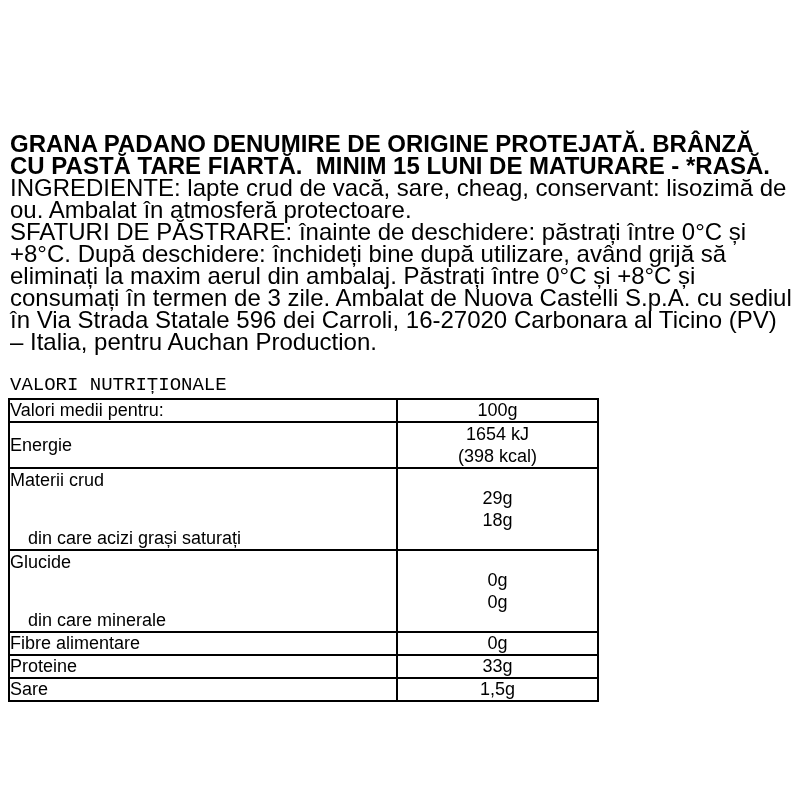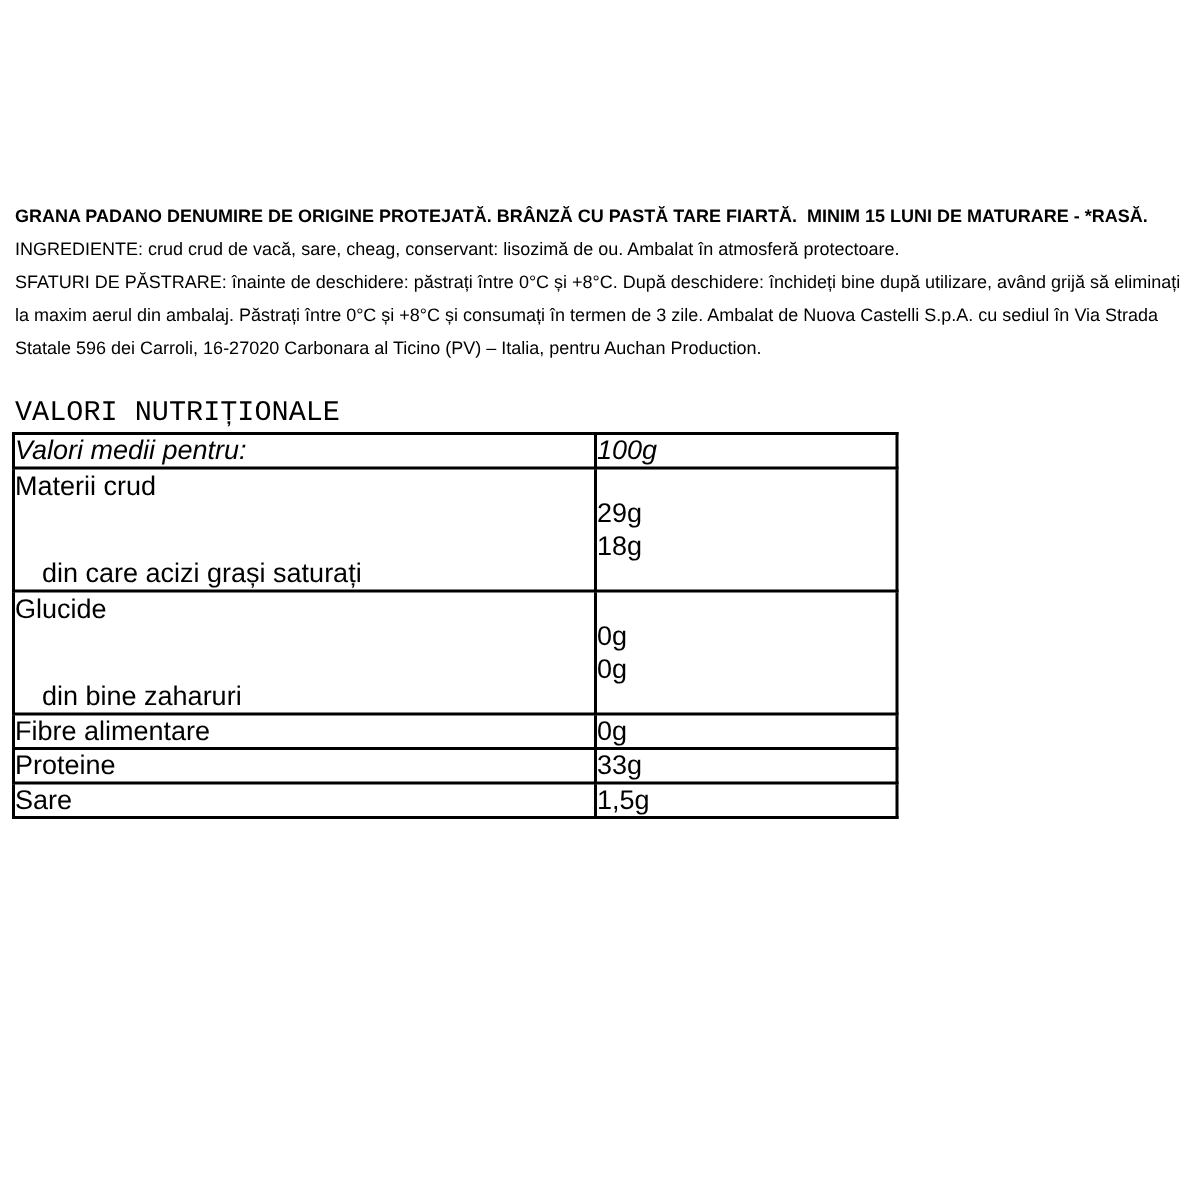--- a/index.html
+++ b/index.html
@@ -11,21 +11,21 @@
     overflow: hidden;
   }
   .page {
     box-sizing: border-box;
     width: 800px; height: 800px;
     padding: 133px 8px 0 10px;
     background: #ffffff;
   }
   .para {
     margin: 0;
-    font-size: 12px;
+    font-size: 24px;
     line-height: 22px;
     white-space: pre-wrap;
   }
   .b { font-weight: normal; }
   .title { font-weight: bold; }
   .nutri-heading {
     margin: 21px 0 0 0;
     font-size: 19px;
     line-height: 22px;
     font-weight: normal;
@@ -39,61 +39,68 @@
   }
   .nutri-table td {
     border: 2px solid #000000;
     font-size: 18px;
     line-height: 21px;
     padding: 0;
     vertical-align: middle;
     overflow: hidden;
   }
   .col-label { width: 386px; padding-left: 4px; }
-  .col-value { width: 199px; text-align: left; }
+  .col-value { width: 199px; text-align: center; }
   .cell-line { line-height: 22px; }
   .sub-line { padding-left: 18px; margin-top: 36px; }
   tr.r-single { height: 22px; }
   tr.r-double { height: 45px; }
-  tr.r-header { height: 22px; font-style: italic; }
+  tr.r-header { height: 22px; }
   .minerals { margin-top: 24px; }
 </style>
 </head>
 <body>
 
 <div class="page">
 
   <p class="para title">GRANA PADANO DENUMIRE DE ORIGINE PROTEJATĂ. BRÂNZĂ CU PASTĂ TARE FIARTĂ.  MINIM 15 LUNI DE MATURARE - *RASĂ.</p>
 
-  <p class="para"><span class="b">INGREDIENTE</span><span>: </span><span class="b">crud</span><span> crud de vacă, </span><span class="b">sare</span><span>, cheag, conservant: lisozimă de ou. Ambalat în atmosferă protectoare.</span></p>
+  <p class="para"><span class="b">INGREDIENTE</span><span>: </span><span class="b">lapte</span><span> crud de vacă, </span><span class="b">sare</span><span>, cheag, conservant: lisozimă de ou. Ambalat în atmosferă protectoare.</span></p>
 
   <p class="para"><span class="b">SFATURI DE PĂSTRARE:</span><span> înainte de deschidere: păstrați între 0°C și +8°C. După deschidere: închideți bine după utilizare, având grijă să eliminați la maxim aerul din ambalaj. Păstrați între 0°C și +8°C și consumați în termen de 3 zile. Ambalat de Nuova Castelli S.p.A. cu sediul în Via Strada Statale 596 dei Carroli, 16-27020 Carbonara al Ticino (PV) – Italia, pentru Auchan Production.</span></p>
 
   <h2 class="nutri-heading para">VALORI NUTRIȚIONALE</h2>
 
   <table class="nutri-table">
     <tbody>
       <tr class="r-header">
         <td class="col-label">Valori medii pentru:</td>
         <td class="col-value">100g</td>
+      </tr>
+      <tr class="r-double">
+        <td class="col-label">Energie</td>
+        <td class="col-value">
+            <div class="cell-line">1654 kJ</div>
+            <div class="cell-line">(398 kcal)</div>
+          </td>
       </tr>
       <tr class="r-double">
         <td class="col-label">
             <div class="cell-line">Materii crud</div>
             <div class="cell-line sub-line">din care acizi grași saturați</div>
           </td>
         <td class="col-value">
             <div class="cell-line">29g</div>
             <div class="cell-line">18g</div>
           </td>
       </tr>
       <tr class="r-double">
         <td class="col-label">
             <div class="cell-line">Glucide</div>
-            <div class="cell-line sub-line">din bine zaharuri</div>
+            <div class="cell-line sub-line">din care minerale</div>
           </td>
         <td class="col-value">
             <div class="cell-line">0g</div>
             <div class="cell-line">0g</div>
           </td>
       </tr>
       <tr class="r-single">
         <td class="col-label">Fibre alimentare</td>
         <td class="col-value">0g</td>
       </tr>

